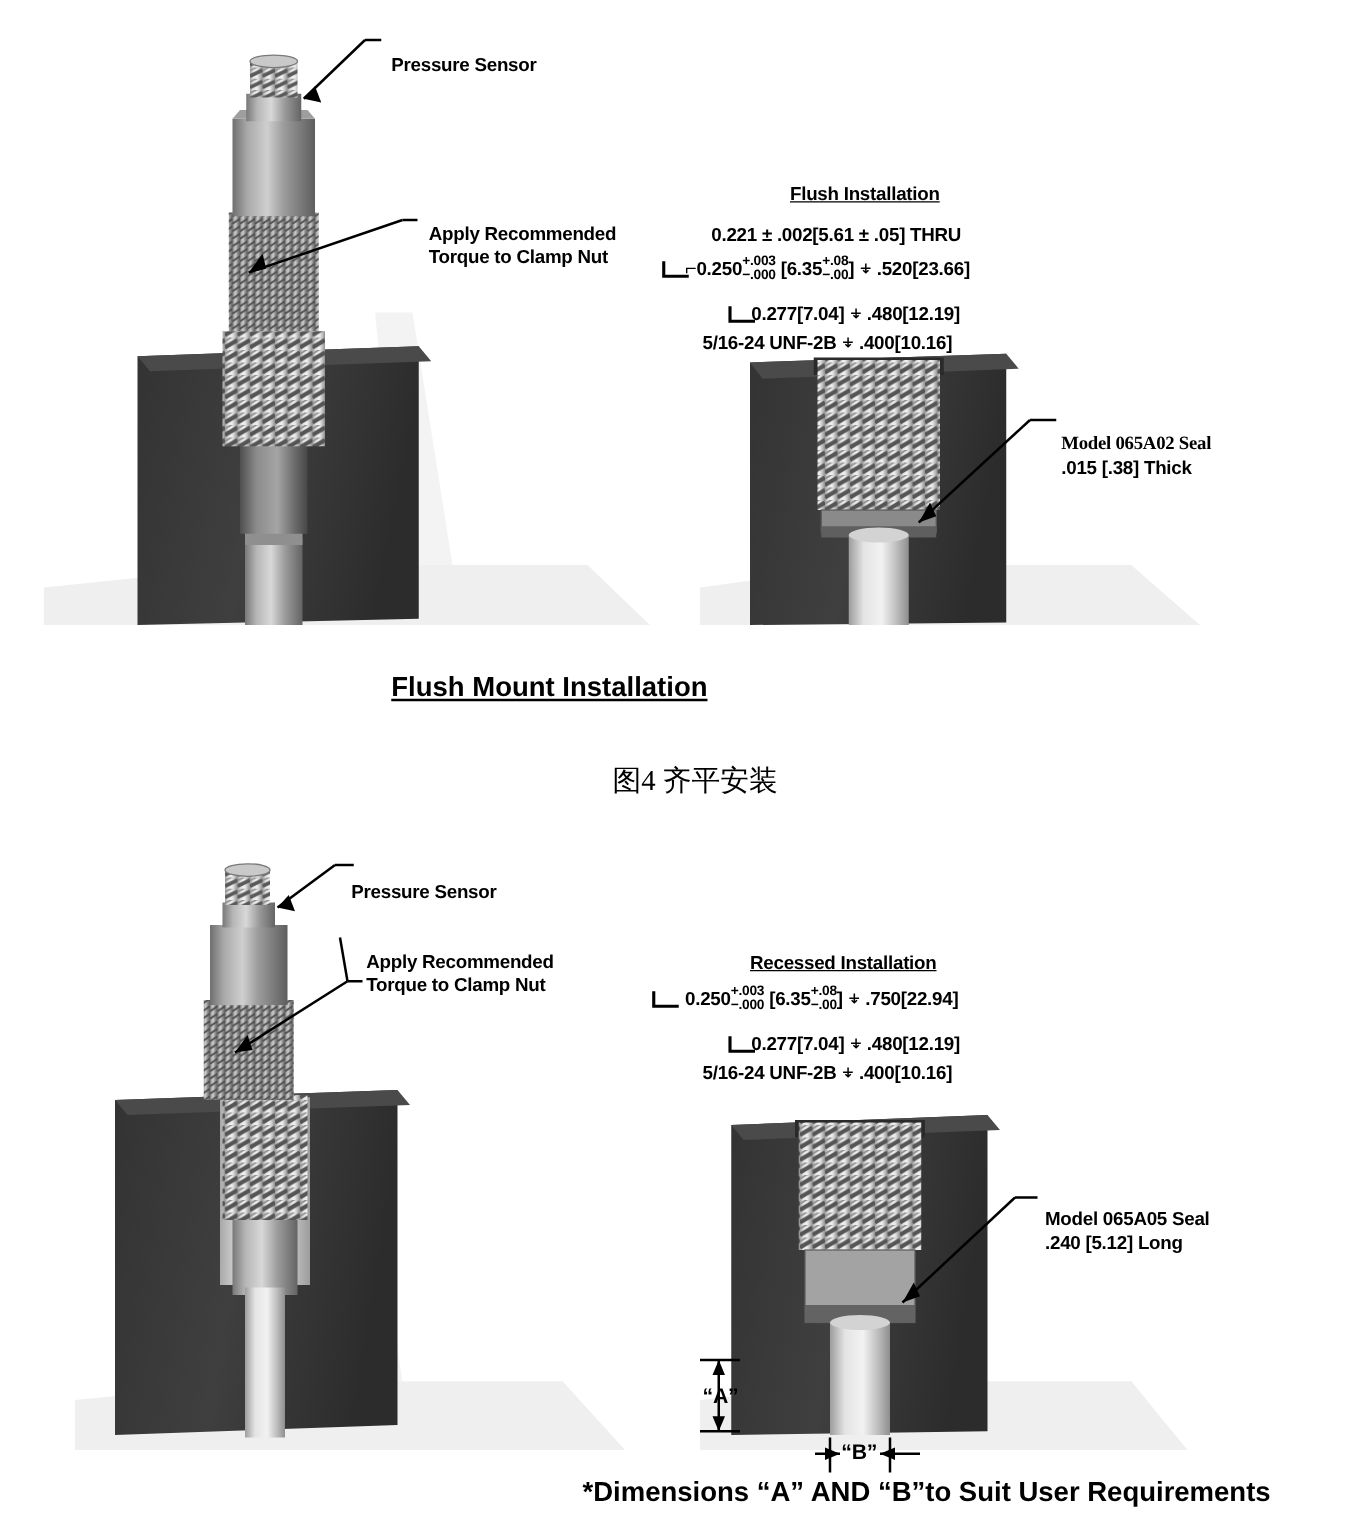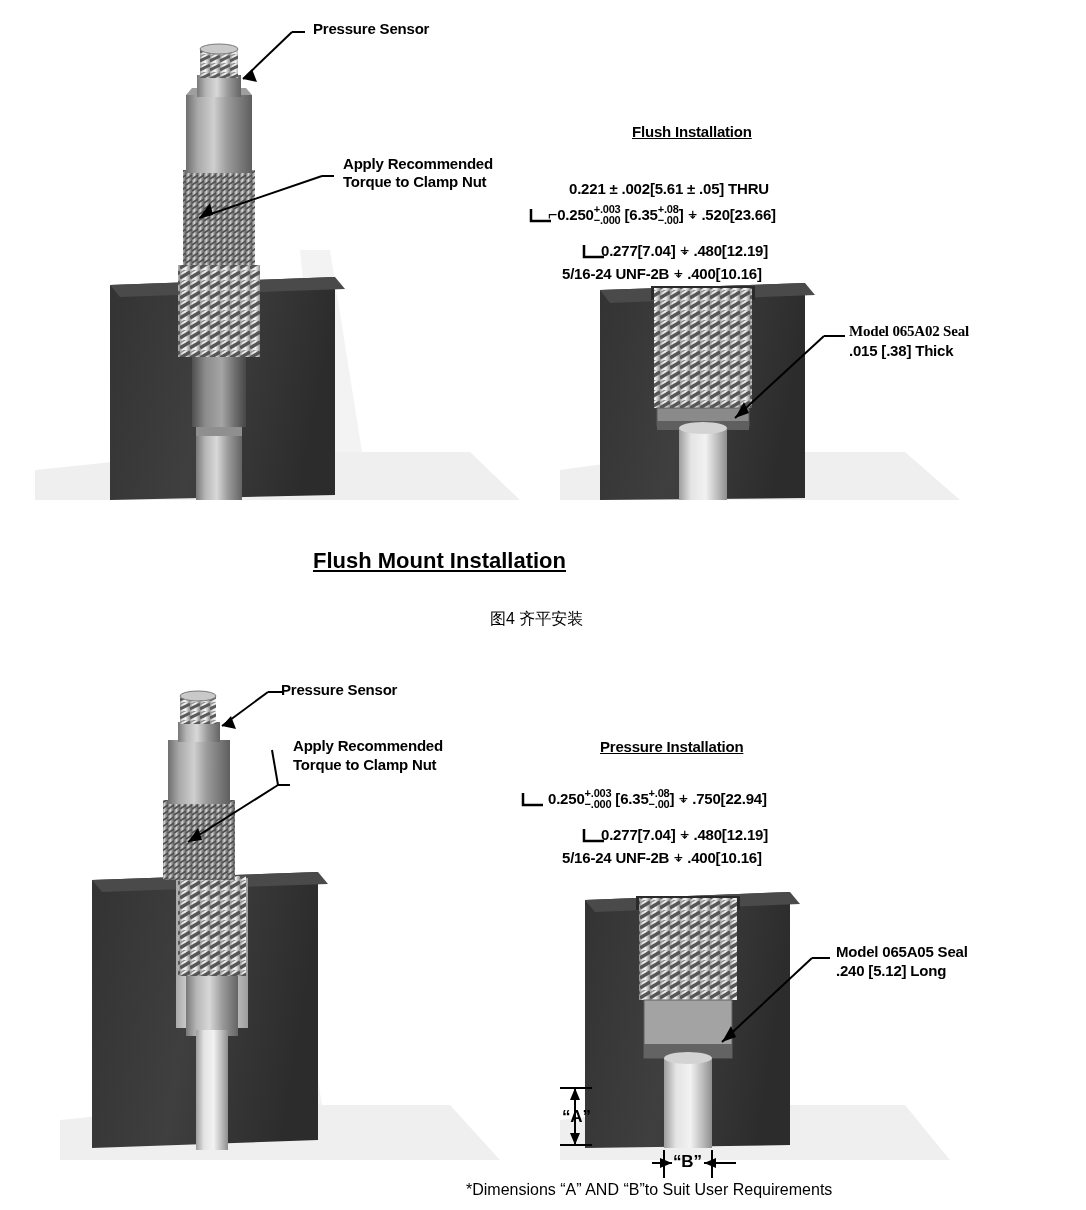--- a/index.html
+++ b/index.html
@@ -21,60 +21,60 @@
     width: 1086px;
     height: 1210px;
   }
   .lbl {
     position: absolute;
     font-weight: bold;
     font-size: 15px;
     line-height: 1.18;
     white-space: pre;
     letter-spacing: -0.2px;
+    margin-top: 24px;
   }
   .lbl.u {
     text-decoration: underline;
     text-align: right;
   }
   .title-main {
     position: absolute;
     font-weight: bold;
     font-size: 22px;
     text-decoration: underline;
     white-space: nowrap;
-    margin-top: 11px;
   }
   .cn {
     position: absolute;
-    font-size: 16px;
+    font-size: 23px;
     white-space: nowrap;
-    font-family: Liberation Sans, sans-serif;
+    font-family: Liberation Serif, serif;
   }
   .dim {
     position: absolute;
     font-weight: bold;
     font-size: 15px;
     white-space: nowrap;
     letter-spacing: -0.2px;
   }
   .tolstack {
     display: inline-block;
     vertical-align: middle;
     font-size: 11px;
     line-height: 1.0;
     text-align: left;
     position: relative;
     top: -1px;
   }
   .tolstack span { display: block; font-weight: bold; text-align: right; }
   .footnote {
     position: absolute;
-    font-weight: normal;
-    font-size: 16px;
+    font-weight: bold;
+    font-size: 22px;
     white-space: nowrap;
     text-align: center;
   }
   svg { display: block; }
   .gfx { position: absolute; }
 </style>
 </head>
 <body>
 
 <svg class="canvas" viewBox="0 0 1086 1210">
@@ -286,21 +286,21 @@
   <path d="M2 3 L2 15 L22 15" stroke="#000" stroke-width="2.5" fill="none"></path>
 </svg>
 
 <div class="title-main" style="left:313px; top:537px;">Flush Mount Installation</div>
 <div class="cn" style="left:490px; top:609px;">图4 齐平安装</div>
 
 <div class="lbl" style="left:281px; top:681px;">Pressure Sensor</div>
 <div class="lbl" style="left:293px; top:737px;">Apply Recommended</div>
 <div class="lbl" style="left:293px; top:756px;">Torque to Clamp Nut</div>
 
-<div class="lbl u" style="left:600px; top:738px;">Pressure Installation</div>
+<div class="lbl u" style="left:600px; top:738px;">Recessed Installation</div>
 
 <div class="lbl" style="left:836px; top:943px;">Model 065A05 Seal</div>
 <div class="lbl" style="left:836px; top:962px;">.240 [5.12] Long</div>
 
 <div class="dim" style="left:548px; top:789px;">
   <span>0.250</span><span class="tolstack"><span>+.003</span><span>−.000</span></span>&nbsp;<span>[6.35</span><span class="tolstack"><span>+.08</span><span>−.00</span></span>]&nbsp;<span style="font-size:17px;">⍖</span>&nbsp;<span>.750[22.94]</span>
 </div>
 
 <div class="dim" style="left:601px; top:825px;">
   <span>0.277[7.04]</span>&nbsp;<span style="font-size:17px;">⍖</span>&nbsp;<span>.480[12.19]</span>

